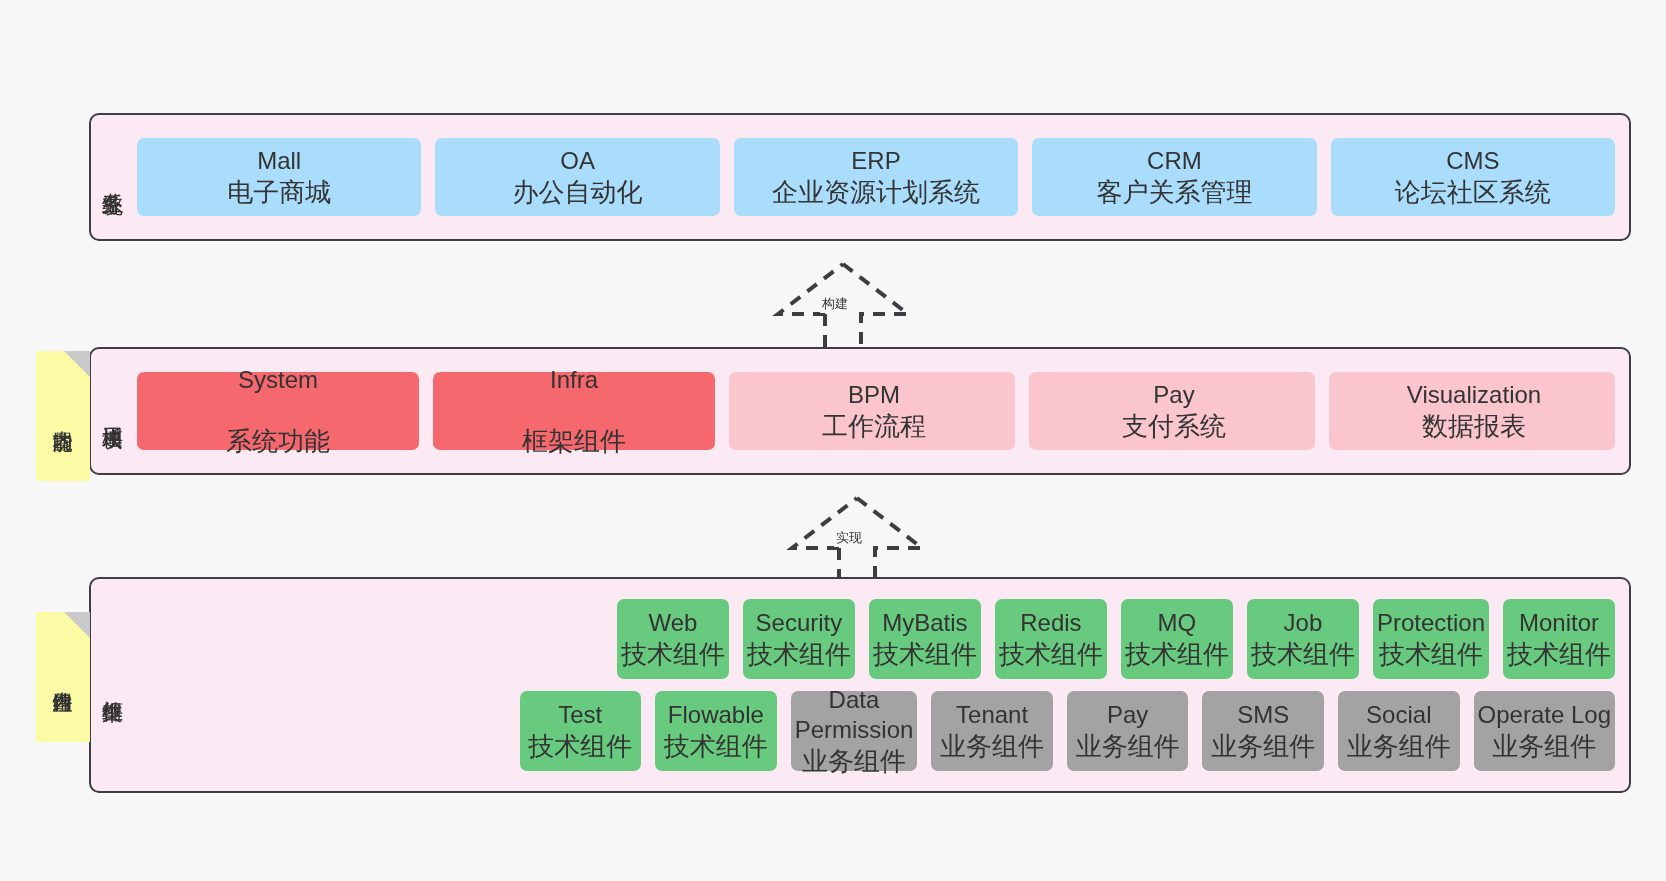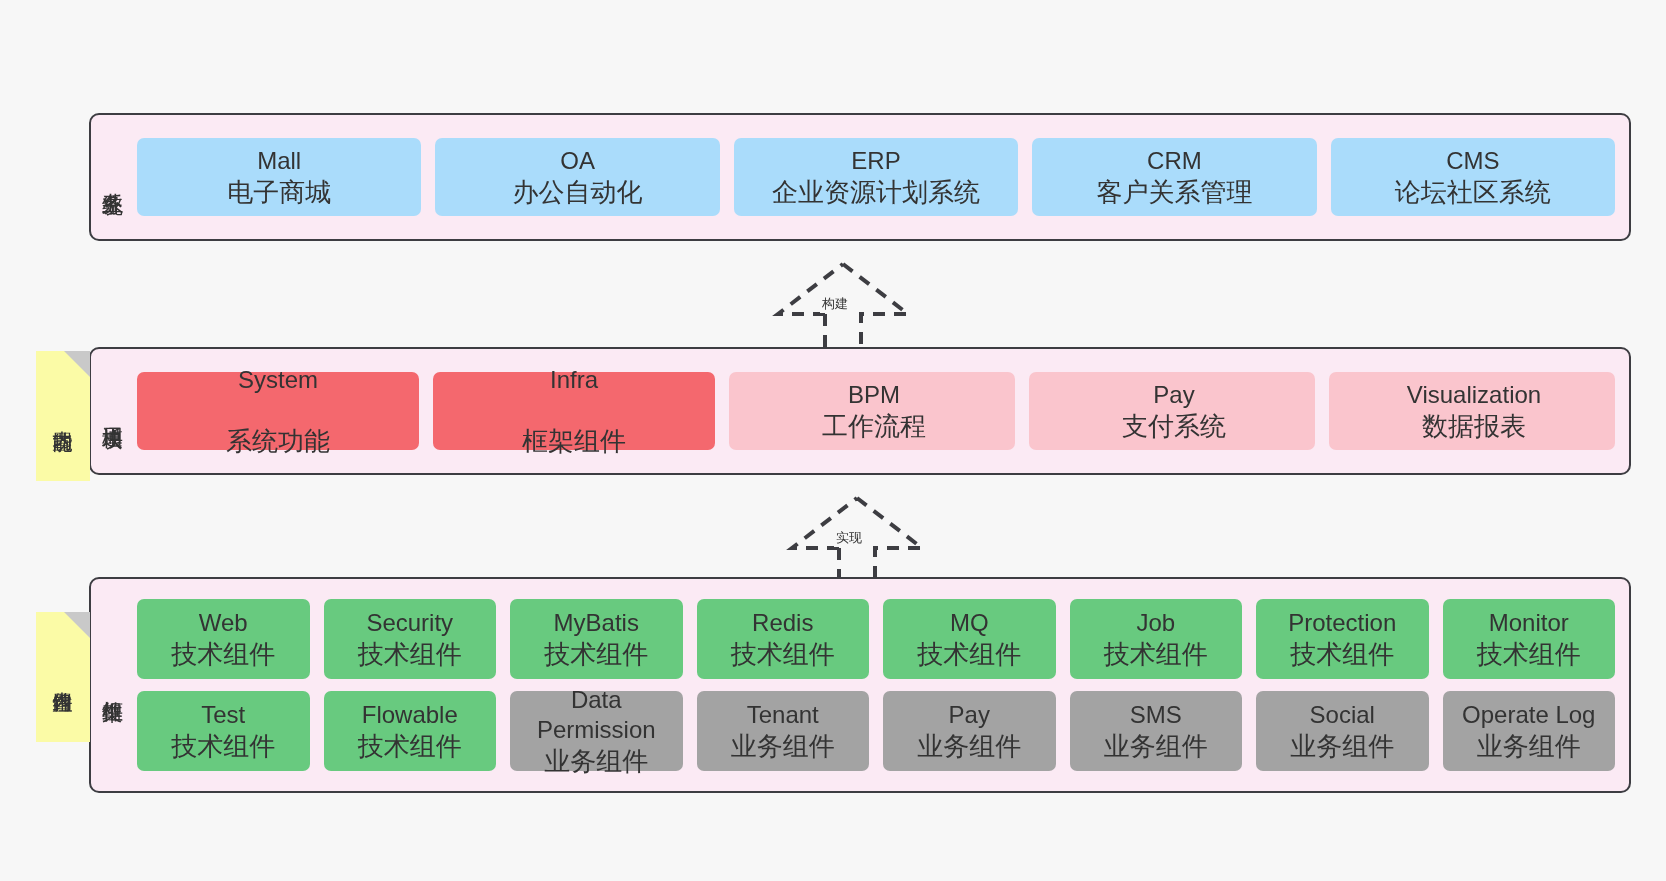--- a/index.html
+++ b/index.html
@@ -97,21 +97,21 @@
   .node.green  { background: #68ca7f; }
   .node.lgreen { background: #a3a3a3; }
 
   .layer-1 { left: 89px;  top: 113px; width: 1542px; height: 128px; }
   .layer-1 .row { height: 78px; }
 
   .layer-2 { left: 89px;  top: 347px; width: 1542px; height: 128px; }
   .layer-2 .row { height: 78px; }
 
   .layer-3 { left: 89px;  top: 577px; width: 1542px; height: 216px; }
-  .layer-3 .layer-body { gap: 12px; }
+  .layer-3 .layer-body { gap: 12px; align-items: flex-end; }
   .layer-3 .row { height: 80px; }
 
   
   .sticky {
     position: absolute;
     width: 54px;
     background: #fbfba6;
     box-sizing: border-box;
     display: flex;
     align-items: center;

